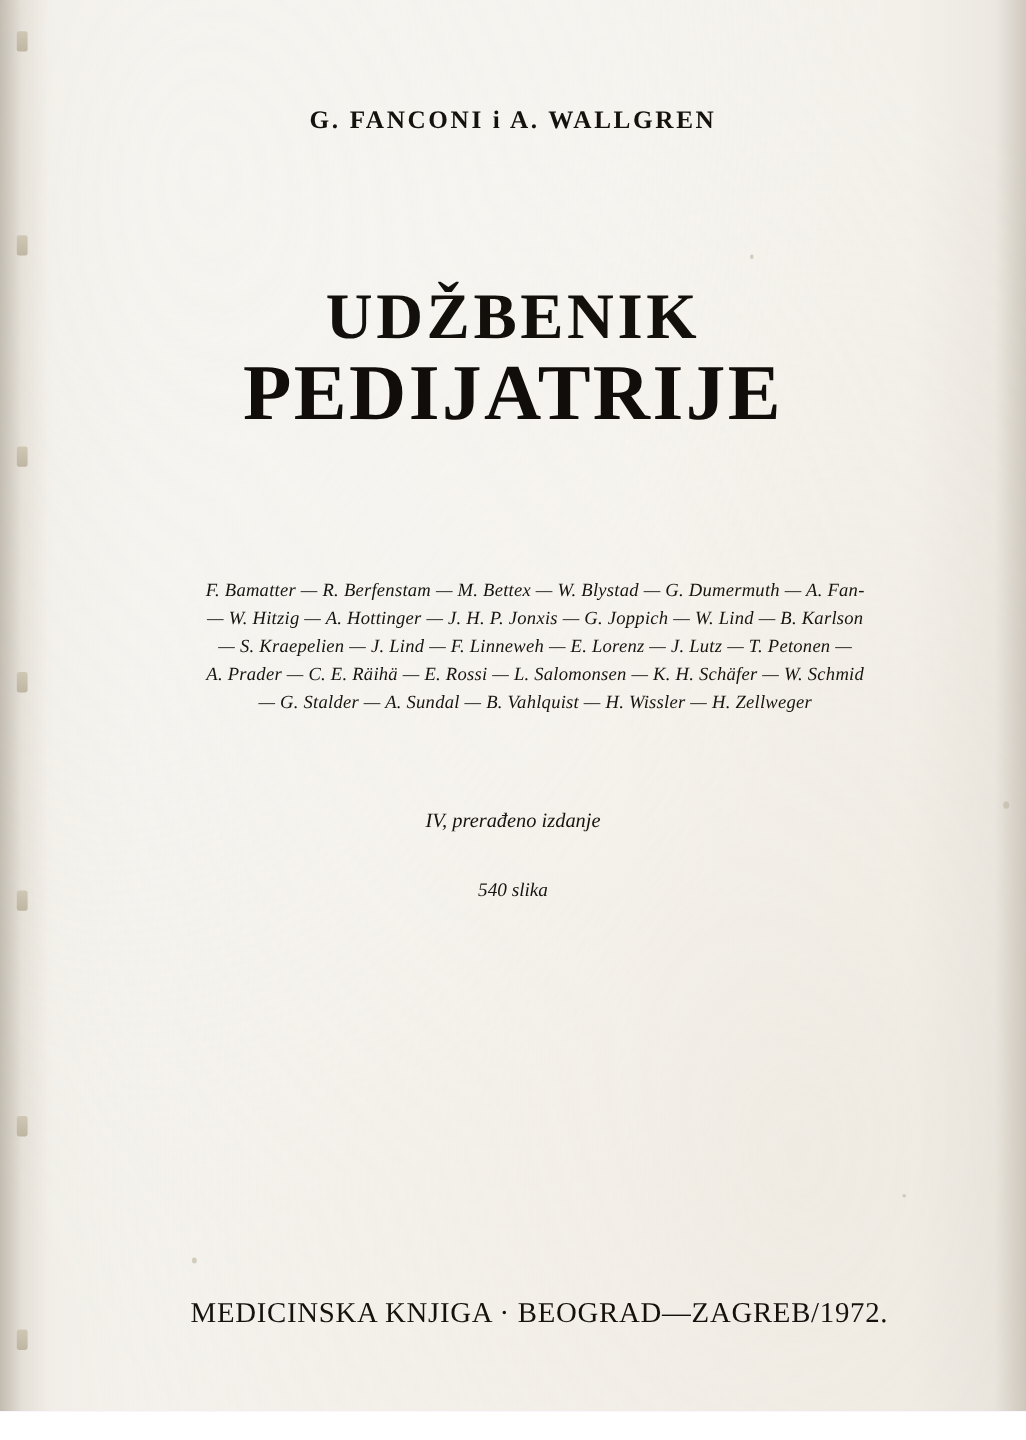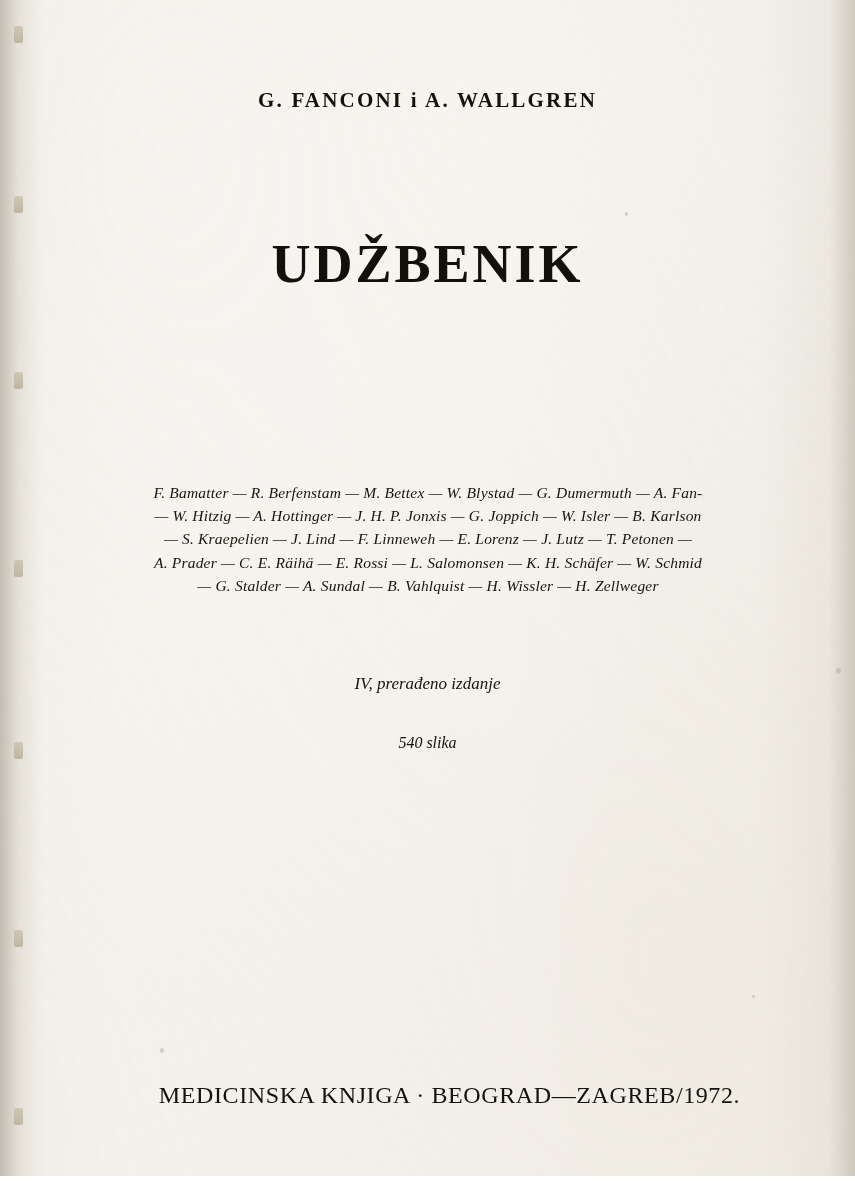--- a/index.html
+++ b/index.html
@@ -121,21 +121,21 @@
     text-align: center;
     font-size: 16px;
     font-style: italic;
     letter-spacing: 2.4px;
     color: #1a1712;
   }
 
   .contributors {
     position: absolute;
     top: 481px;
-    left: 118px;
+    left: 136px;
     width: 620px;
     text-align: center;
     font-size: 15.5px;
     font-style: italic;
     line-height: 23.2px;
     color: #17140f;
     letter-spacing: 0.2px;
   }
   .contributors .ln {
     display: block;
@@ -197,25 +197,26 @@
   <div class="speck" style="left:836px; top:668px; width:5px; height:6px;"></div>
   <div class="speck" style="left:625px; top:212px; width:3px; height:4px;"></div>
   <div class="speck" style="left:752px; top:995px; width:3px; height:3px;"></div>
 
   <div class="content">
 
     <div class="authors-line">G. FANCONI i A. WALLGREN</div>
 
     <div class="title-main">UDŽBENIK</div>
 
+    <div class="title-sub">PEDIJATRIJE</div>
 
 
     <div class="contributors">
       <span class="ln">F. Bamatter — R. Berfenstam — M. Bettex — W. Blystad — G. Dumermuth — A. Fan-</span>
-      <span class="ln">— W. Hitzig — A. Hottinger — J. H. P. Jonxis — G. Joppich — W. Isler — B. Karlson</span>
+      <span class="ln">— W. Hitzig — A. Hottinger — J. H. P. Jonxis — G. Joppich — W. Lind — B. Karlson</span>
       <span class="ln">— S. Kraepelien — J. Lind — F. Linneweh — E. Lorenz — J. Lutz — T. Petonen —</span>
       <span class="ln">A. Prader — C. E. Räihä — E. Rossi — L. Salomonsen — K. H. Schäfer — W. Schmid</span>
       <span class="ln">— G. Stalder — A. Sundal — B. Vahlquist — H. Wissler — H. Zellweger</span>
     </div>
 
     <div class="edition">IV, prerađeno izdanje</div>
 
     <div class="figures">540 slika</div>
 
     <div class="publisher">MEDICINSKA KNJIGA · BEOGRAD—ZAGREB/1972.</div>

